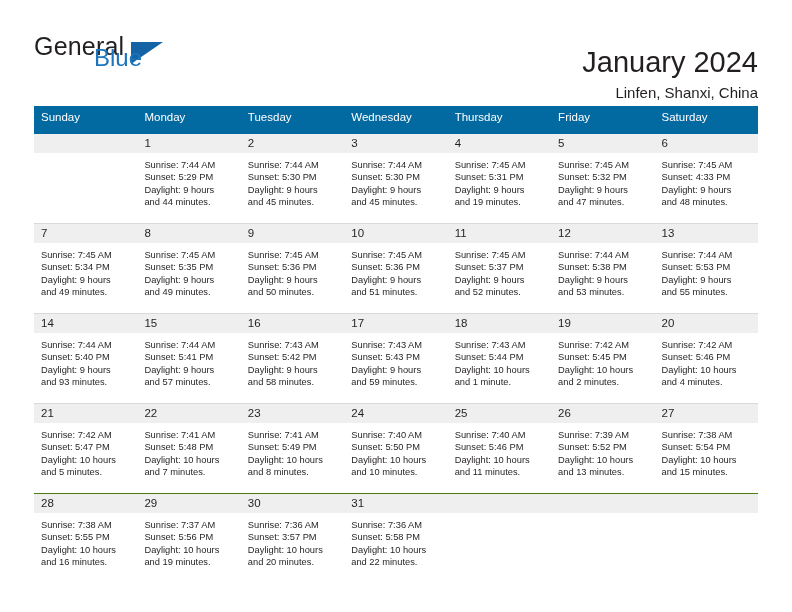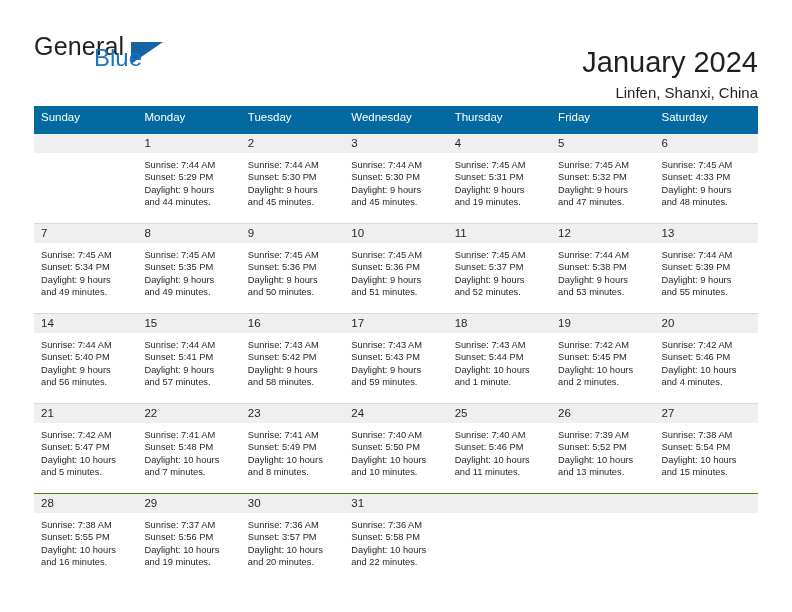--- a/index.html
+++ b/index.html
@@ -316,36 +316,36 @@
                 <div>Daylight: 9 hours</div>
                 <div>and 53 minutes.</div>
               </div>
             </div>
           </td>
           <td>
             <div class="cell">
               <div class="daynum">13</div>
               <div class="details">
                 <div>Sunrise: 7:44 AM</div>
-                <div>Sunset: 5:39 PM</div>
+                <div>Sunset: 5:53 PM</div>
                 <div>Daylight: 9 hours</div>
                 <div>and 55 minutes.</div>
               </div>
             </div>
           </td>
         </tr>
         <tr class="week-row">
           <td>
             <div class="cell">
               <div class="daynum">14</div>
               <div class="details">
                 <div>Sunrise: 7:44 AM</div>
                 <div>Sunset: 5:40 PM</div>
                 <div>Daylight: 9 hours</div>
-                <div>and 56 minutes.</div>
+                <div>and 93 minutes.</div>
               </div>
             </div>
           </td>
           <td>
             <div class="cell">
               <div class="daynum">15</div>
               <div class="details">
                 <div>Sunrise: 7:44 AM</div>
                 <div>Sunset: 5:41 PM</div>
                 <div>Daylight: 9 hours</div>

